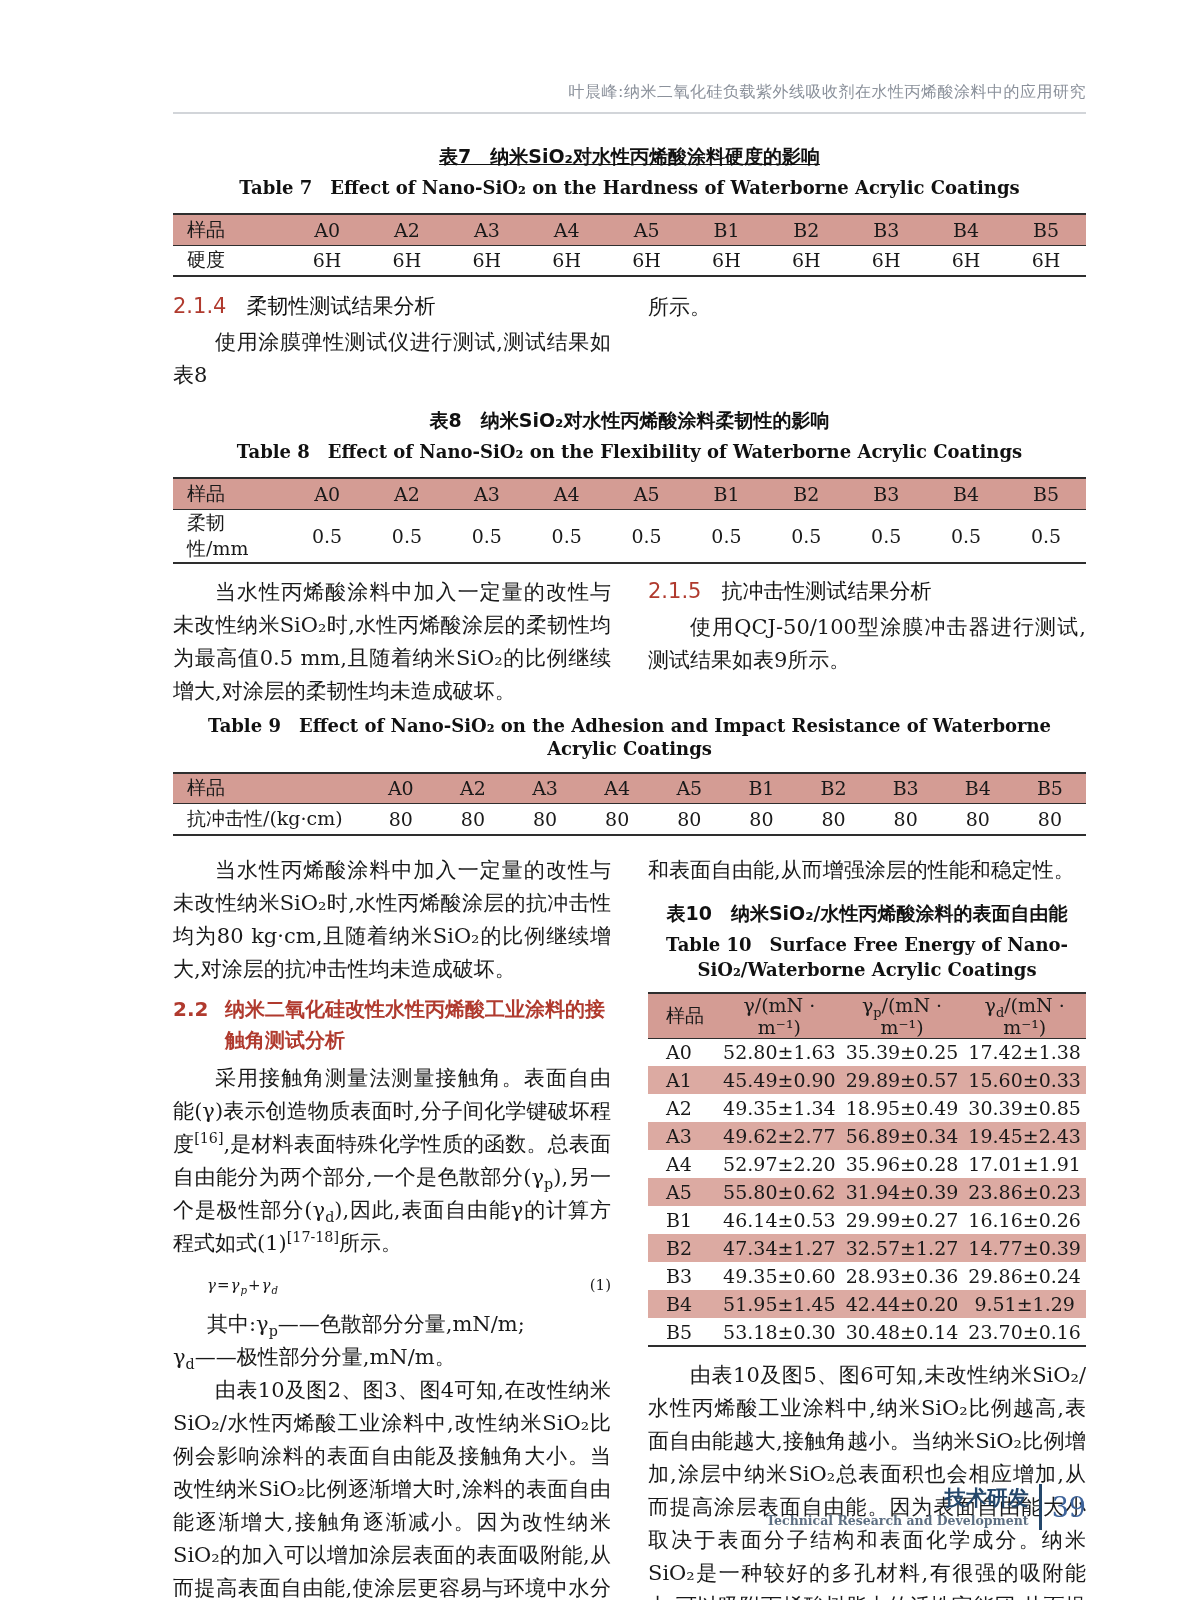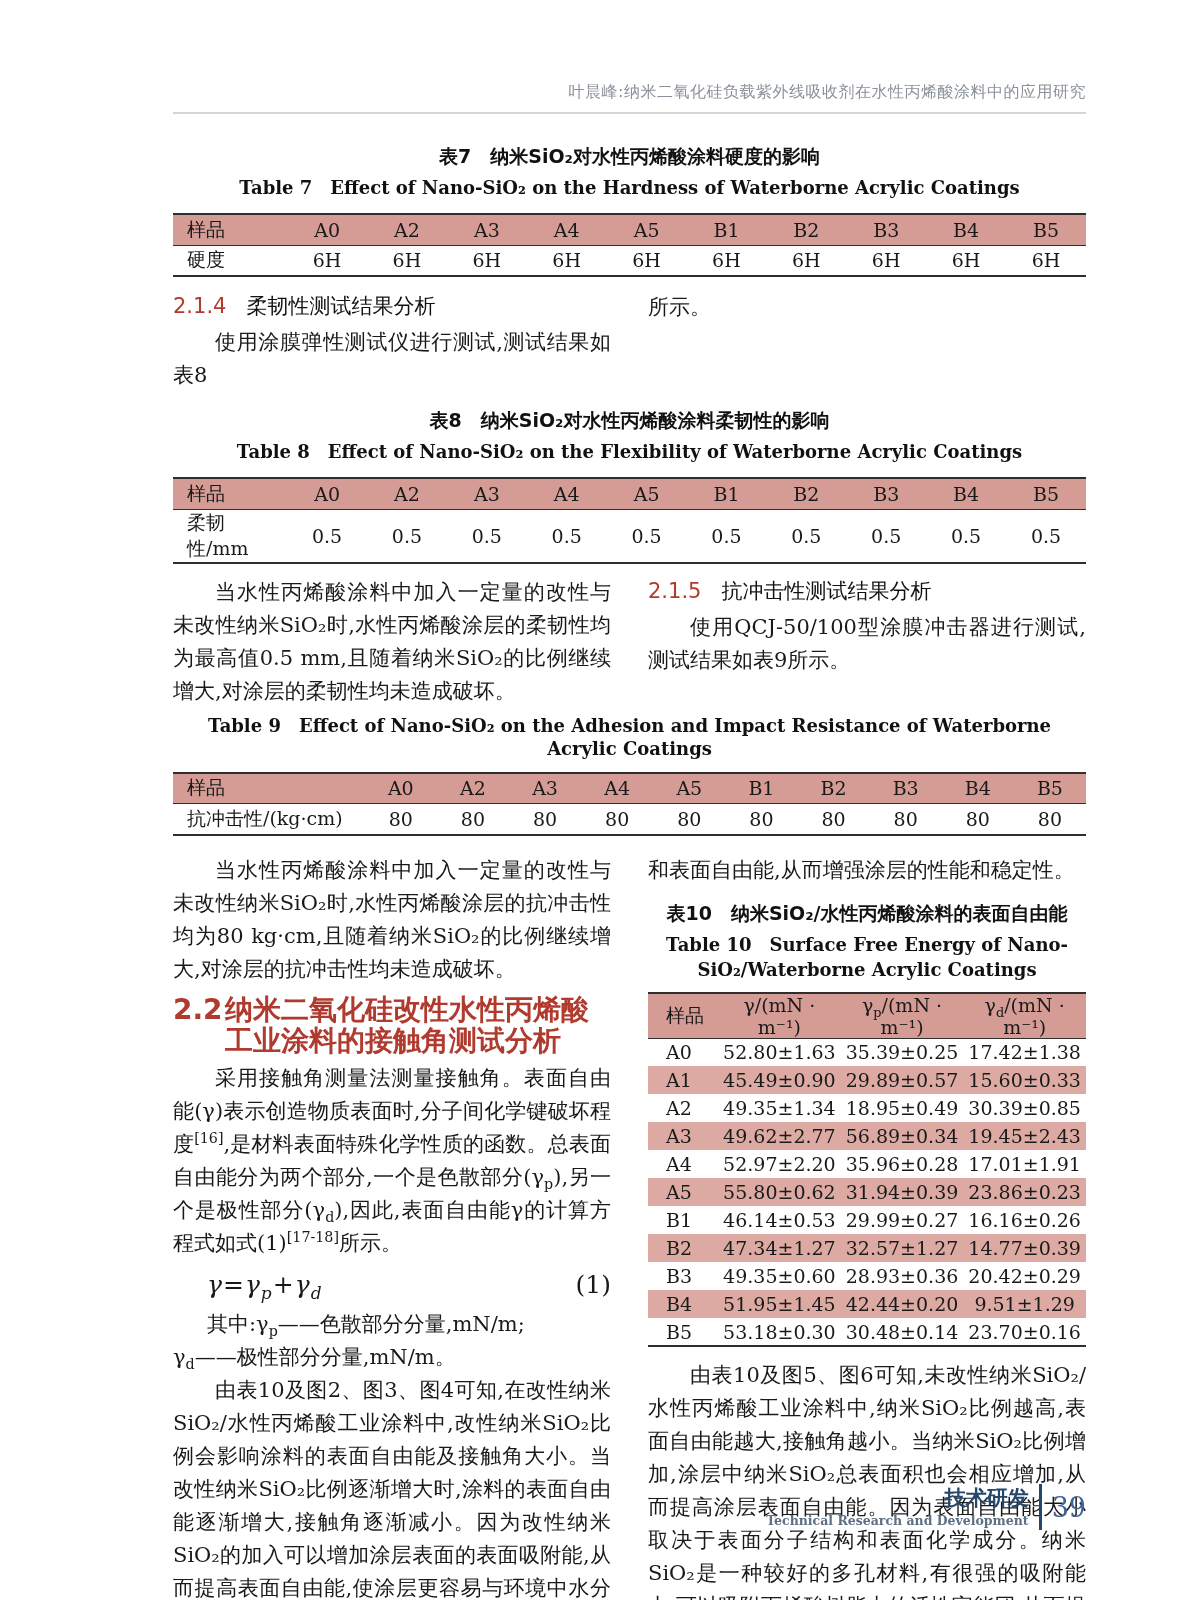--- a/index.html
+++ b/index.html
@@ -21,21 +21,21 @@
   }
 
   .cap-cn {
     text-align:center; font-family:"DejaVu Sans","Liberation Sans",sans-serif;
     font-weight:700; font-size:19px; color:#111;
   }
   .cap-en {
     text-align:center; font-family:"DejaVu Serif","Liberation Serif",serif;
     font-weight:700; font-size:18px; margin-top:6px; color:#111;
   }
-  .t7cap { margin-top:30px; }
+  .t7cap { margin-top:30px;text-decoration:underline; }
   .t8cap { margin-top:16px; }
   .t9cap { margin-top:12px; }
   .t10cap { margin-top:14px; }
   .t10cap-en { line-height:25px; margin-top:5px; }
 
   table.data-table {
     width:100%; border-collapse:collapse; margin-top:13px; font-size:19px;
     border-top:2px solid var(--table_border_dark,#2e2e2e);
     border-bottom:2px solid var(--table_border_dark,#2e2e2e);
   }
@@ -70,29 +70,29 @@
   .body { font-size:21px; line-height:33px; text-align:justify; }
   .indent { text-indent:2em; }
   .mt12 { margin-top:12px; }
 
   .sec3 { font-family:"DejaVu Sans","Liberation Sans",sans-serif; font-size:21px; line-height:30px; margin-bottom:5px; }
   .sec3 .secnum { color:var(--section_heading_red,#b03a2e); margin-right:20px; }
   .sec3 .sectitle { color:#111; }
 
   .sec2 {
     display:flex; font-family:"DejaVu Sans","Liberation Sans",sans-serif;
-    font-weight:700; font-size:28px; line-height:31px;
+    font-weight:700; font-size:20px; line-height:31px;
     color:var(--section_heading_red,#b03a2e); margin:8px 0 6px 0;
     text-align:left;
   }
   .sec2 .secnum { flex:none; width:52px; }
 
   .equation {
     display:flex; justify-content:space-between; align-items:baseline;
-    font-size:25px; line-height:34px; margin:8px 0 6px 0; padding-left:34px;
+    font-size:15px; line-height:34px; margin:8px 0 6px 0; padding-left:34px;
   }
   .eq-lhs { font-style:italic; letter-spacing:1px; }
   .where1 { padding-left:34px; }
 
   sub, sup { font-size:68%; line-height:0; }
 
   .footer { position:absolute; top:1484px; right:137px; display:flex; align-items:center;justify-content:flex-end; }
   .footer-text { text-align:right; margin-right:10px; }
   .footer-cn {
     font-family:"DejaVu Sans","Liberation Sans",sans-serif; font-weight:700;
@@ -318,21 +318,21 @@
               <tr class="zebra">
                 <td>B2</td>
                 <td>47.34±1.27</td>
                 <td>32.57±1.27</td>
                 <td>14.77±0.39</td>
               </tr>
               <tr>
                 <td>B3</td>
                 <td>49.35±0.60</td>
                 <td>28.93±0.36</td>
-                <td>20.42±0.29</td>
+                <td>29.86±0.24</td>
               </tr>
               <tr class="zebra">
                 <td>B4</td>
                 <td>51.95±1.45</td>
                 <td>42.44±0.20</td>
                 <td>9.51±1.29</td>
               </tr>
               <tr>
                 <td>B5</td>
                 <td>53.18±0.30</td>

